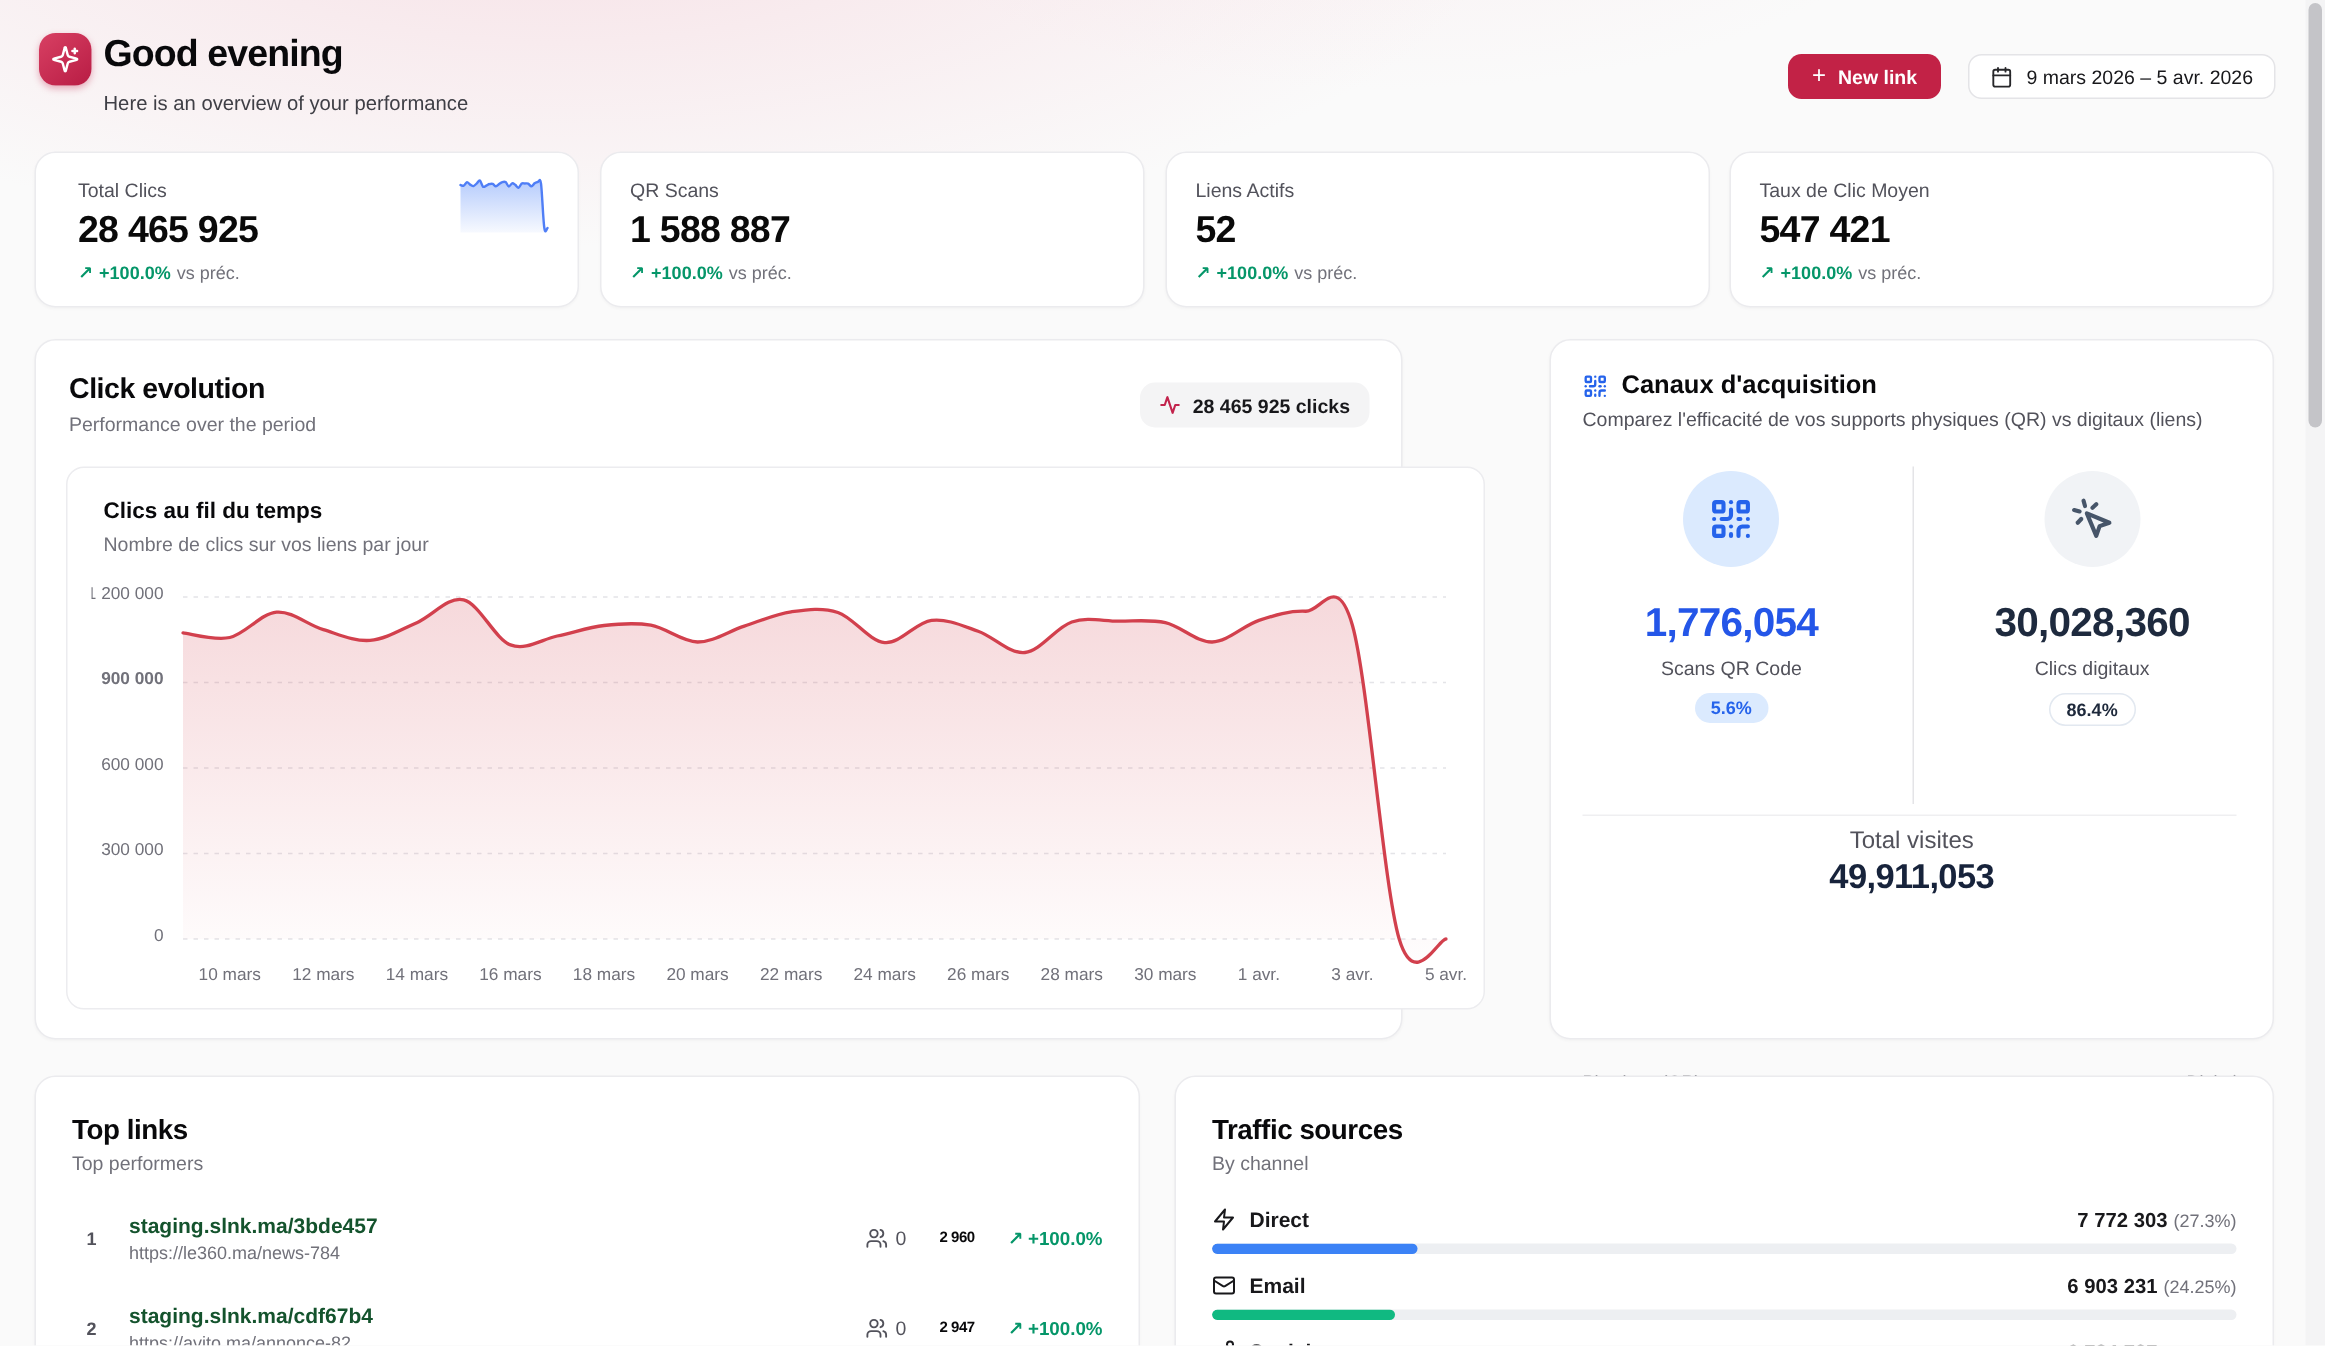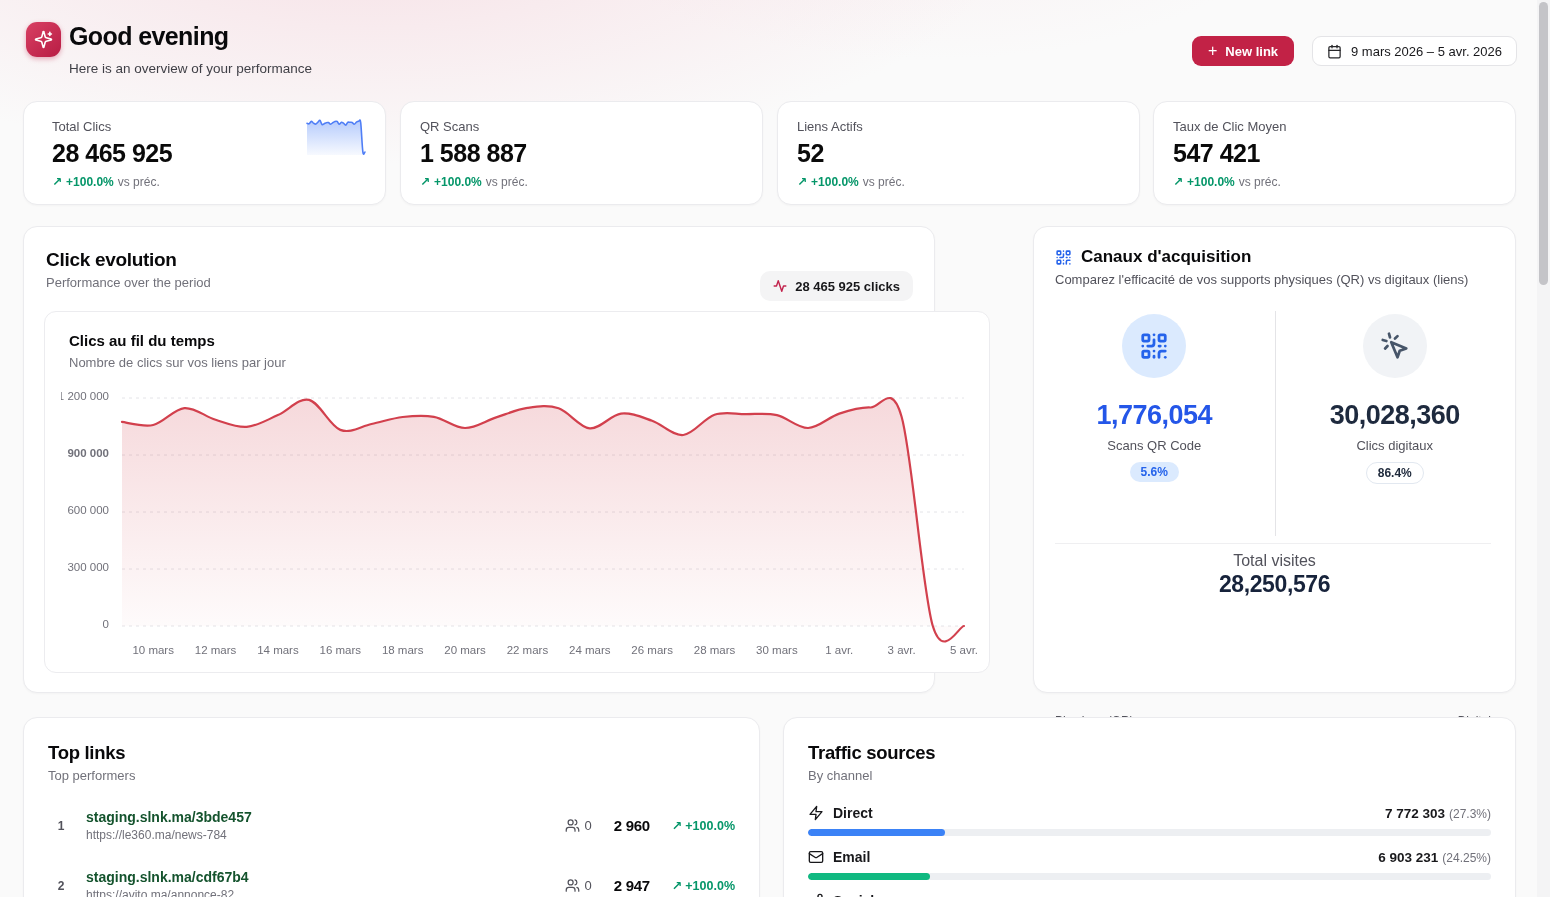--- a/index.html
+++ b/index.html
@@ -36,21 +36,21 @@
   .stat-card { top:101px; height:104px; width:363px; padding:17px 19px; }
   .stat-label { font-size:13px; color:#52525b; }
   .stat-value { font-size:25px; font-weight:700; letter-spacing:-.5px; margin-top:5px; color:#0a0a0a; }
   .stat-delta { margin-top:7px; font-size:12px; color:#71717a; display:flex; align-items:center; gap:4px; }
   .delta-up { color:#059669; font-weight:700; }
   .spark { position:absolute; top:15px; right:18px; width:62px; height:40px; }
   
   #click-card { left:23px; top:226px; width:912px; height:467px; }
   #click-title { position:absolute; left:22px; top:22px; font-size:19px; font-weight:700; letter-spacing:-.3px; }
   #click-sub { position:absolute; left:22px; top:48px; font-size:13px; color:#71717a; }
-  #clicks-badge { position:absolute; right:21px; top:44px; height:30px; background:#f4f4f5; border-radius:10px;
+  #clicks-badge { position:absolute; right:21px; top:28px; height:30px; background:#f4f4f5; border-radius:10px;
     display:flex; align-items:center; gap:8px; padding:0 13px; font-size:13px; font-weight:600; color:#18181b; }
   #chart-inner { position:absolute; left:20px; top:84px; width:946px; height:362px;
     background:#fff; border:1px solid #ececef; border-radius:12px; }
   #chart-inner-title { position:absolute; left:24px; top:20px; font-size:15px; font-weight:700; }
   #chart-inner-sub { position:absolute; left:24px; top:43px; font-size:13px; color:#71717a; }
   #plot-svg { position:absolute; left:75px; top:84px; width:846px; height:232px; overflow:visible; }
   .grid { stroke:#e4e4e8; stroke-width:1; stroke-dasharray:3 4; }
   .ytick { position:absolute; left:16px; width:48px; height:15px; overflow:hidden; }
   .ytick span { position:absolute; right:0; top:0; white-space:nowrap; font-size:11.5px; color:#71717a; }
   .xtick { position:absolute; top:332px; transform:translateX(-50%); font-size:11.5px; color:#71717a; white-space:nowrap; }
@@ -85,21 +85,21 @@
   #traffic-card { left:783px; top:717px; width:733px; height:240px; padding:24px 24px 0; }
   .panel-title { font-size:18.5px; font-weight:700; letter-spacing:-.3px; }
   .panel-sub { margin-top:4px; font-size:13px; color:#71717a; }
   .link-row { display:flex; align-items:center; margin-top:18px; cursor:pointer; }
   .link-rank { width:26px; font-size:12px; font-weight:600; color:#52525b; text-align:center; }
   .link-main { margin-left:12px; flex:1; min-width:0; }
   .link-slug { font-size:14px; font-weight:700; color:#14532d; }
   .link-url { margin-top:3px; font-size:12px; color:#71717a; }
   .link-stats { display:flex; align-items:center; gap:22px; }
   .link-visitors { display:flex; align-items:center; gap:5px; font-size:13px; color:#52525b; }
-  .link-clicks { font-size:15px; font-weight:800; letter-spacing:-.3px; }
+  .link-clicks { font-size:10px; font-weight:800; letter-spacing:-.3px; }
   .link-delta { font-size:12.5px; font-weight:700; color:#059669; display:flex; gap:3px; align-items:center; }
   .traffic-row { margin-top:13px; }
   .traffic-top { display:flex; align-items:center; }
   .traffic-name { display:flex; align-items:center; gap:9px; font-size:14px; font-weight:600; color:#18181b; }
   .traffic-nums { margin-left:auto; font-size:13.5px; font-weight:700; color:#18181b; }
   .traffic-pct { font-size:12px; font-weight:400; color:#71717a; margin-left:4px; }
   .traffic-track { margin-top:8px; height:7px; border-radius:4px; background:#edeff2; overflow:hidden; }
   .traffic-fill { height:7px; border-radius:4px; }
   
   #scrollbar { position:absolute; right:0; top:0; width:13px; height:897px; background:#f4f4f5; }
@@ -320,21 +320,21 @@
     <div id="split-labels">
       <span>Physique (QR)</span>
       <span>Digital</span>
     </div>
     <div id="split-track">
       <div id="split-fill" style="width: 5.9%;"></div>
     </div>
 
     <div id="channels-hr"></div>
     <div id="total-label">Total visites</div>
-    <div id="total-value">28,250,576</div>
+    <div id="total-value">49,911,053</div>
   </div>
 
   <div class="card" id="toplinks-card">
     <div class="panel-title">Top links</div>
     <div class="panel-sub">Top performers</div>
 
     <div class="link-row" style="margin-top:26px;">
       <div class="link-rank">1</div>
       <div class="link-main">
         <div class="link-slug">staging.slnk.ma/3bde457</div>

